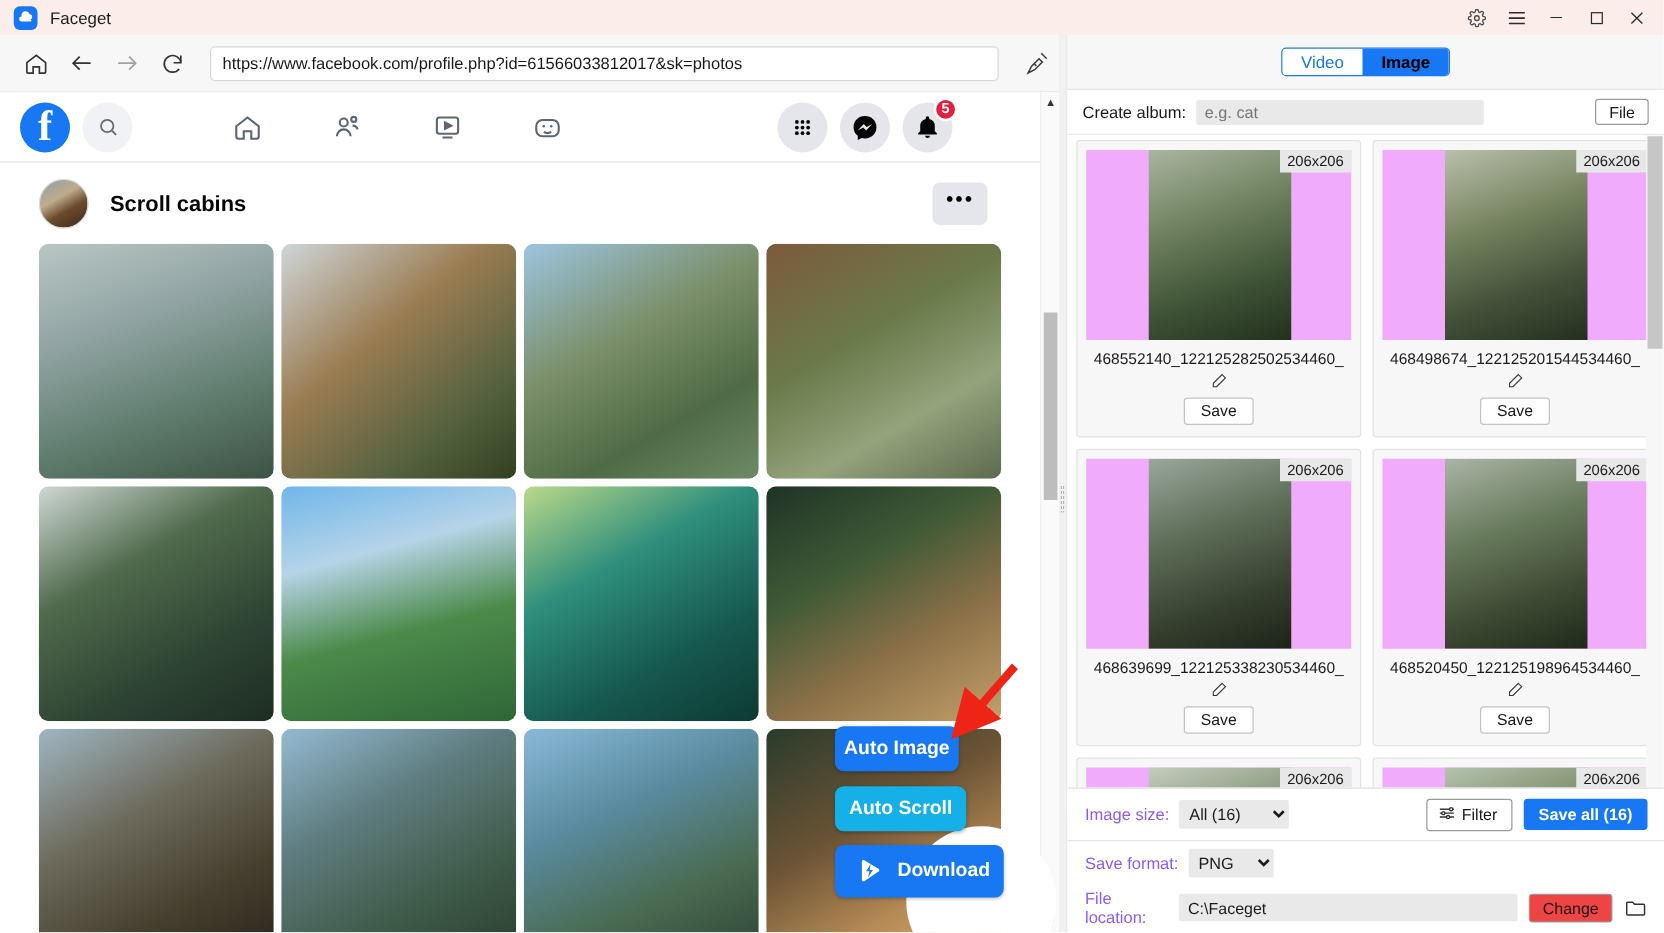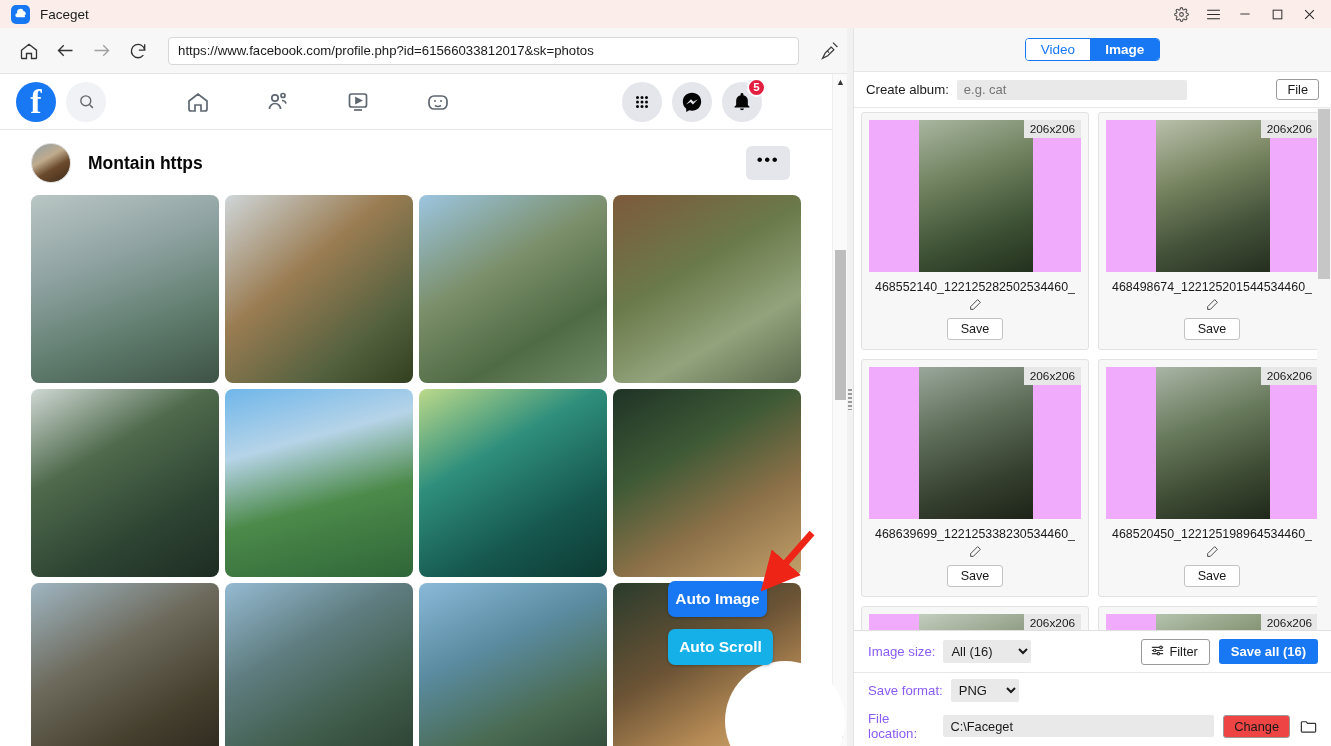--- a/index.html
+++ b/index.html
@@ -161,21 +161,21 @@
     background: #fff; border-left: 1px solid #e3e3e3;
   }
   .mode-row {
     height: 44px; background: #f7f7f7; display: flex; align-items: center; justify-content: center;
     border-bottom: 1px solid #e6e6e6;
   }
   .seg { display: flex; border: 1px solid #1877f2; border-radius: 4px; overflow: hidden; }
   .seg-item {
     padding: 3px 15px; font-size: 13.5px; color: #1877f2; background: #fff;
   }
-  .seg-item.active { background: #1877f2; color: #ffffff; font-weight: bold; }
+  .seg-item.active { background: #1877f2; color: #000000; font-weight: bold; }
 
   .album-row {
     height: 36px; display: flex; align-items: center; padding: 0 12px;
     border-bottom: 1px solid #e9e9e9; background: #fff;
   }
   .album-label { font-size: 13.2px; color: #1a1a1a; }
   .album-input {
     margin-left: 8px; width: 230px; height: 20px; background: #e9e9e9;
     border: none; border-radius: 2px; padding: 0 7px;
     font-size: 13px; color: #8a8a8a; font-family: "Liberation Sans", sans-serif;
@@ -413,21 +413,21 @@
         <svg width="20" height="20" viewBox="0 0 24 24" fill="#050505">
             <path d="M12 22a2.4 2.4 0 002.4-2.2H9.6A2.4 2.4 0 0012 22zm7-6.4v-5a7 7 0 00-5.3-6.8V3a1.7 1.7 0 10-3.4 0v.8A7 7 0 005 10.6v5l-2 2v1h18v-1z"></path>
           </svg>
         <span class="badge">5</span>
       </div>
     </div>
   </div>
 
   <div class="profile-bar">
     <div class="avatar"></div>
-    <div class="profile-name">Montain https</div>
+    <div class="profile-name">Scroll cabins</div>
     <div class="dots-btn">•••</div>
   </div>
 
   <div class="grid">
     <div class="grid-inner" id="photo-grid-inner">
         <div class="ph">
           <div class="p1"></div>
         </div>
         <div class="ph">
           <div class="p2"></div>
@@ -478,20 +478,29 @@
     <path d="M0,0 L6,3 L0,6 z" fill="#ee2417"></path>
       </marker>
     </defs>
   <line x1="57" y1="8" x2="22" y2="48" stroke="#ee2417" stroke-width="6.5" marker-end="url(#ah)"></line>
 </svg>
 
 <div class="float-wrap">
   <div class="float-bg"></div>
   <div class="fbtn fbtn-autoclick">Auto Image</div>
   <div class="fbtn fbtn-autoscroll">Auto Scroll</div>
+  <div class="fbtn fbtn-download">
+    <span class="dl-icon">
+      <svg width="24" height="24" viewBox="0 0 24 24">
+          <path d="M5.5 4.2c0-1 1-1.6 1.9-1.1l11.4 6.8c.9.5.9 1.8 0 2.3L7.4 19.9c-.9.5-1.9-.1-1.9-1.1z" fill="#fff"></path>
+          <path d="M12.6 6.1L8.9 12h2.7l-1.2 5.2L14.3 11h-2.6z" fill="#1877f2"></path>
+        </svg>
+    </span>
+    <span>Download</span>
+  </div>
 </div>
 
 <div class="splitter">
   <div class="grip"></div>
 </div>
 
 <div class="rightpanel">
 
   <div class="mode-row">
     <div class="seg">

